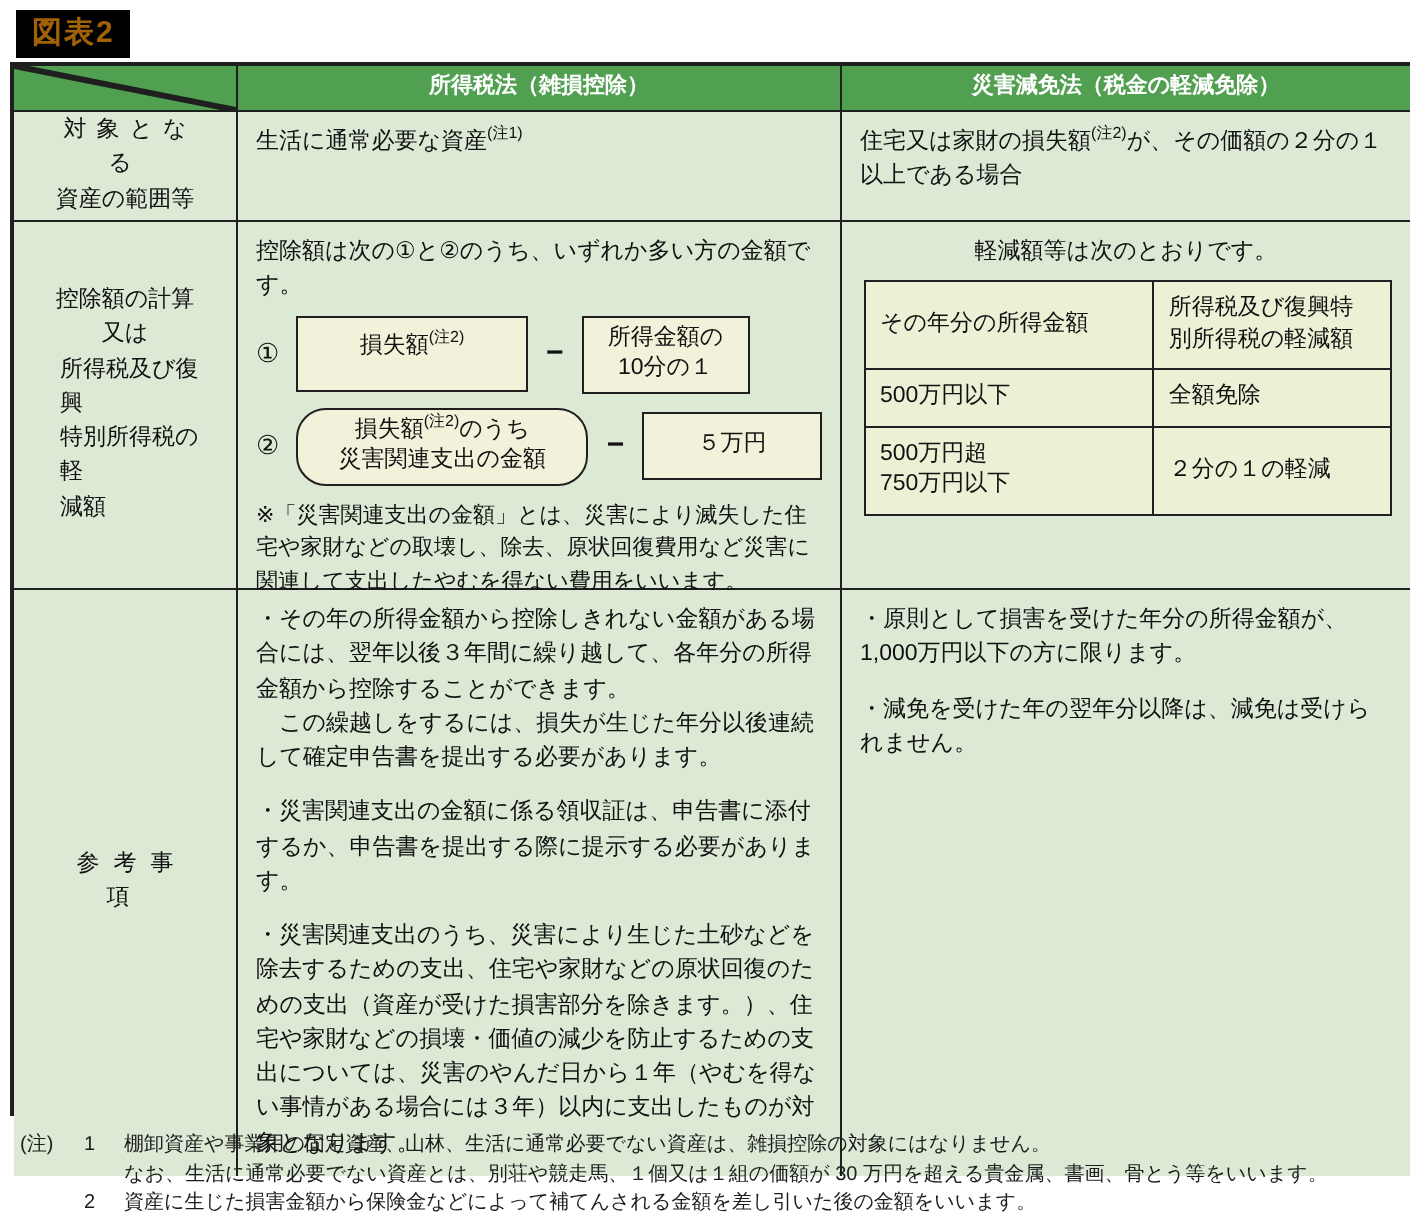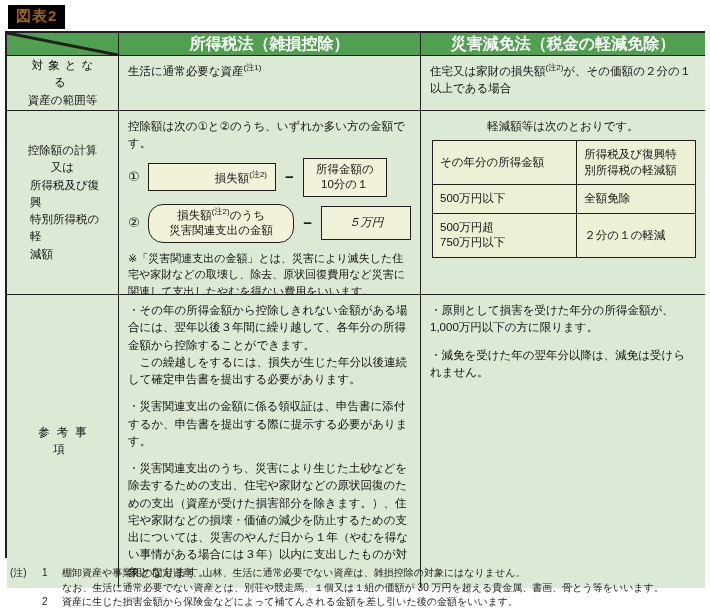--- a/index.html
+++ b/index.html
@@ -43,21 +43,22 @@
     font-size: 11.5px;
     line-height: 1.5;
   }
   .cell.last-col { border-right: none; }
   .cell.last-row { border-bottom: none; }
 
   .hcell {
     background: var(--header-green);
     color: #fff; font-weight: bold;
     display: flex; align-items: center; justify-content: center;
-    font-size: 16px;
+    font-size: 11px;
+    font-family: Liberation Mono, monospace;
   }
   .corner { position: relative; padding: 0; }
   .corner svg { position: absolute; inset: 0; width: 100%; height: 100%; }
 
   .label-cell {
     display: flex; flex-direction: column;
     justify-content: center; align-items: center;
     text-align: center; padding: 16px;
   }
   .label-line-spread { letter-spacing: 5px; text-indent: 5px; }
@@ -72,24 +73,24 @@
   .formula-row { display: flex; align-items: center; margin: 5px 0 7px 0; }
   .fnum { font-size: 13px; flex: 0 0 20px; }
   .fbox {
     background: var(--box-cream);
     border: 1.5px solid var(--border-dark);
     text-align: center;
     padding: 3px 8px;
     font-size: 11.5px;
     line-height: 1.35;
   }
-  .fbox.w-loss1 { width: 128px; padding-top: 7px; padding-bottom: 4px; text-align: right; }
+  .fbox.w-loss1 { width: 116px; padding-top: 7px; padding-bottom: 14px; }
   .fbox.w-income { width: 84px; }
   .fbox.w-loss2 { width: 150px; border-radius: 15px; }
-  .fbox.w-5man { width: 92px; padding-top: 8px; padding-bottom: 8px; font-style: italic; }
+  .fbox.w-5man { width: 92px; padding-top: 8px; padding-bottom: 8px; }
   .fminus { font-weight: bold; font-size: 15px; padding: 0 9px; }
   .note-star { font-size: 11px; line-height: 1.5; margin-top: 2px; }
 
   .reduction-intro { margin-bottom: 5px; text-align: center; }
   table.inner {
     border-collapse: collapse;
     border: 1.5px solid var(--border-dark);
     margin-left: 2px;
   }
   table.inner td {

